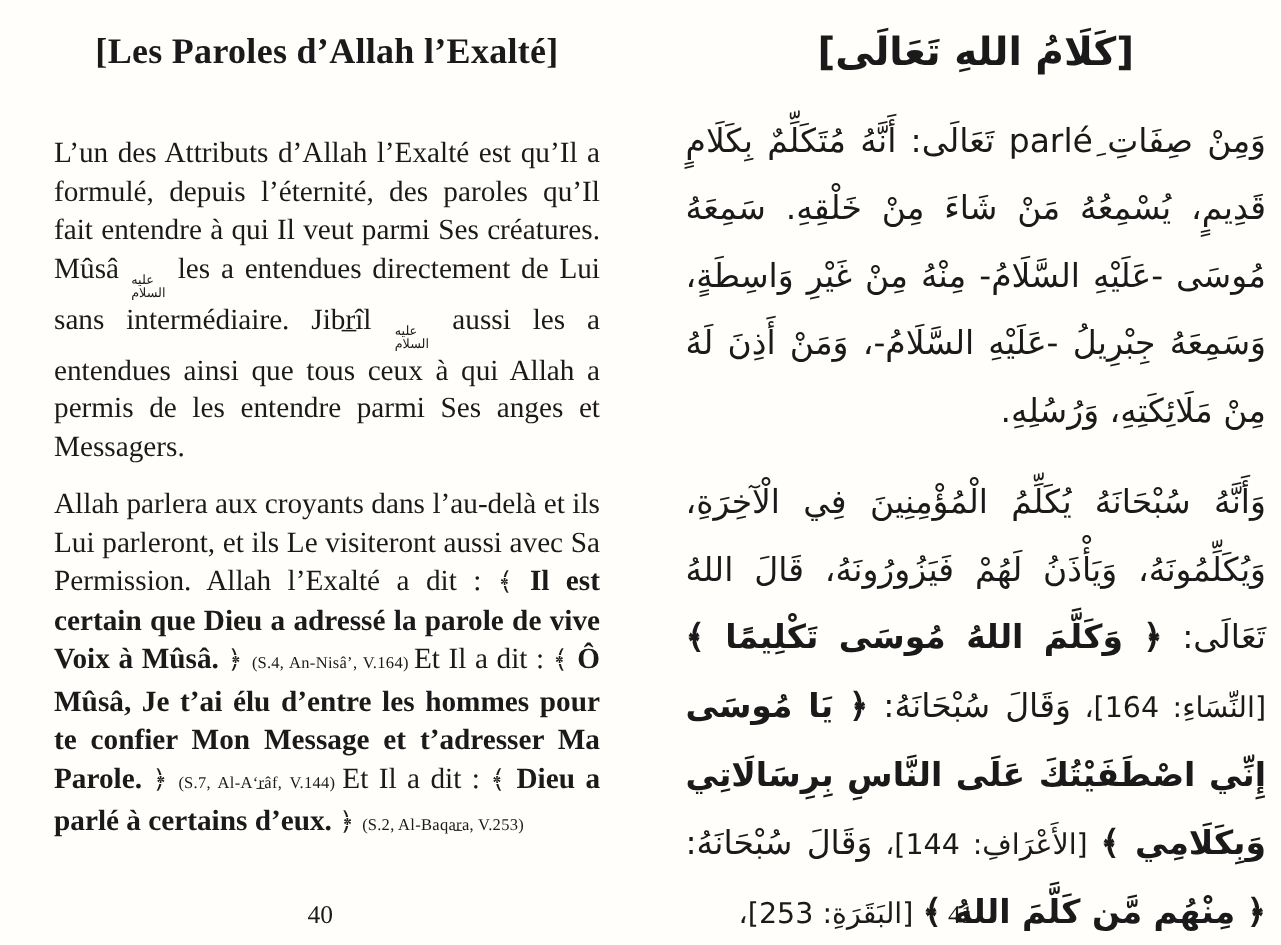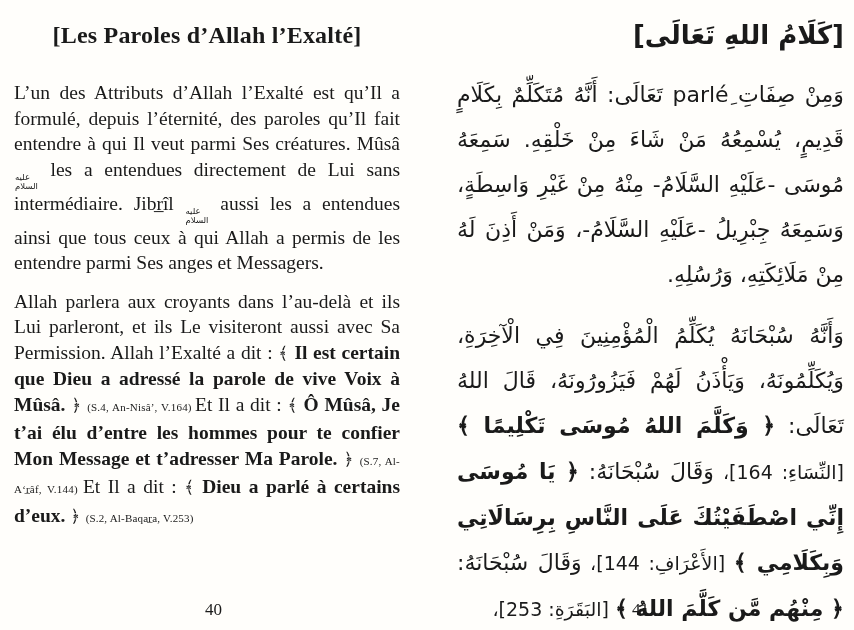--- a/index.html
+++ b/index.html
@@ -18,37 +18,37 @@
     width: 854px;
     height: 630px;
   }
   .page {
     position: relative;
     box-sizing: border-box;
     height: 630px;
   }
   .page-left {
     width: 427px;
-    padding: 20px 27px 0 14px;
+    padding: 20px 27px 0 36px;
   }
   .page-right {
     width: 427px;
     padding: 12px 10px 0 30px;
   }
   .fr-title {
     margin: 0;
     font-family: "Liberation Serif", serif;
     font-weight: bold;
     font-size: 24px;
     line-height: 30px;
     text-align: center;
     letter-spacing: 0.2px;
   }
   .fr-body {
-    margin-top: 30px;
+    margin-top: 40px;
     font-family: "Liberation Serif", serif;
     font-size: 19.5px;
     line-height: 25.5px;
     text-align: justify;
   }
   .fr-body p { margin: 0; }
   .fr-body p + p { margin-top: 13px; }
   .run-bold { font-weight: bold; }
   .run-cite {
     font-size: 11px;
@@ -68,21 +68,21 @@
     line-height: 9px;
     margin: 0 1px;
   }
   .ar-title {
     margin: 0;
     direction: rtl;
     font-family: "DejaVu Sans", sans-serif;
     font-weight: bold;
     font-size: 26px;
     line-height: 46px;
-    text-align: right;
+    text-align: center;
   }
   .ar-body {
     margin-top: 14px;
     direction: rtl;
     font-family: "DejaVu Sans", sans-serif;
     font-size: 22px;
     line-height: 45px;
     text-align: justify;
   }
   .ar-body p { margin: 0; }

